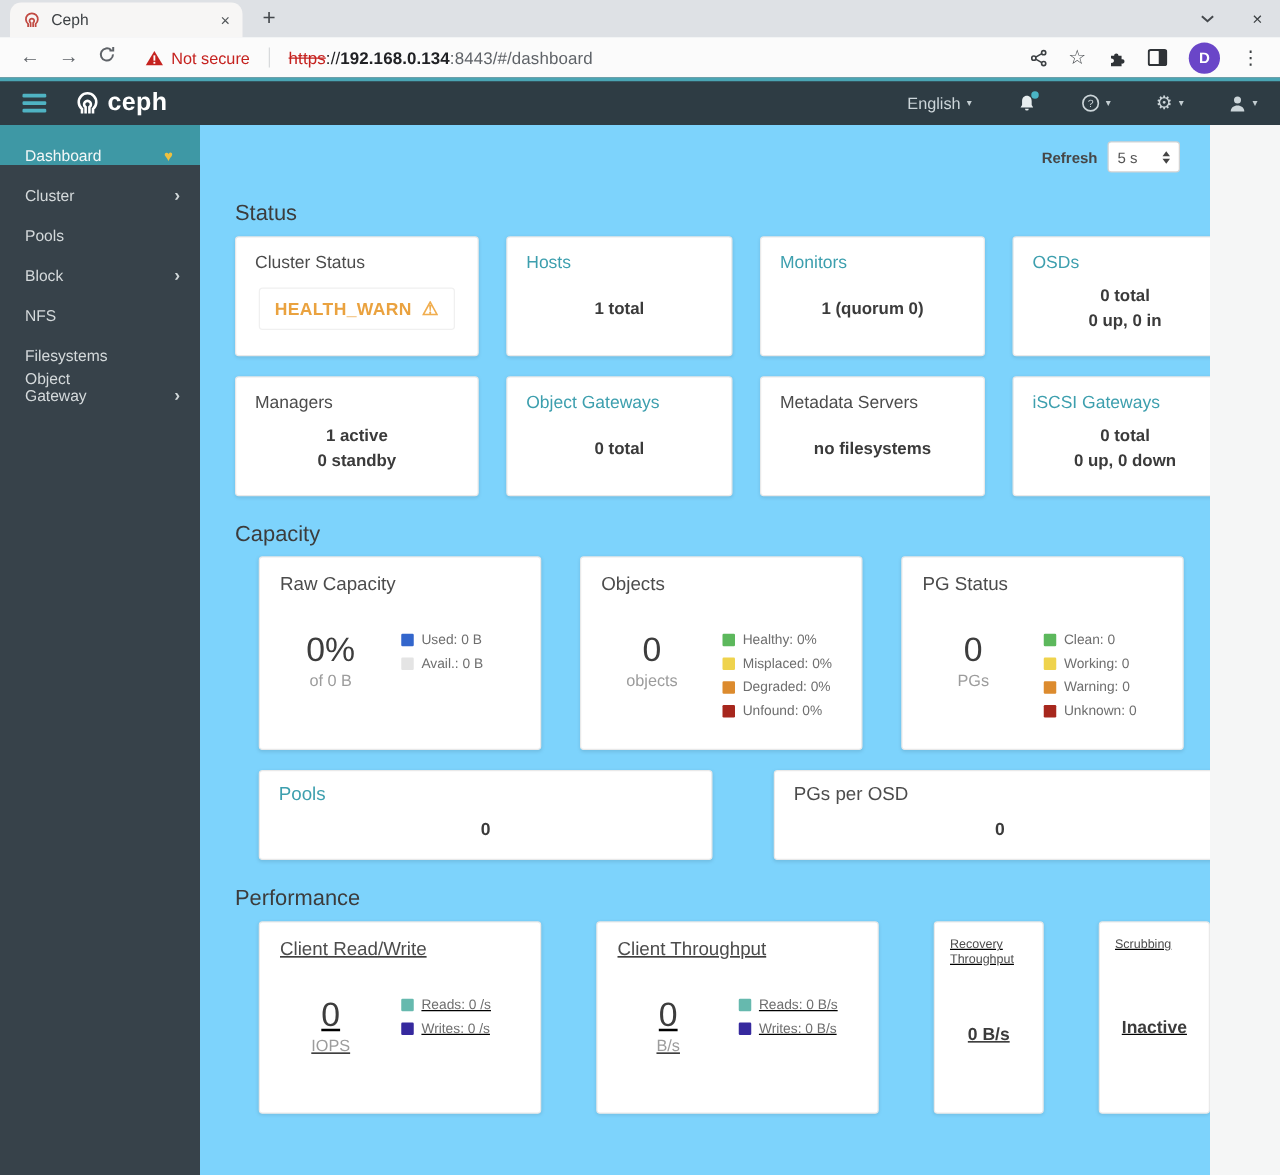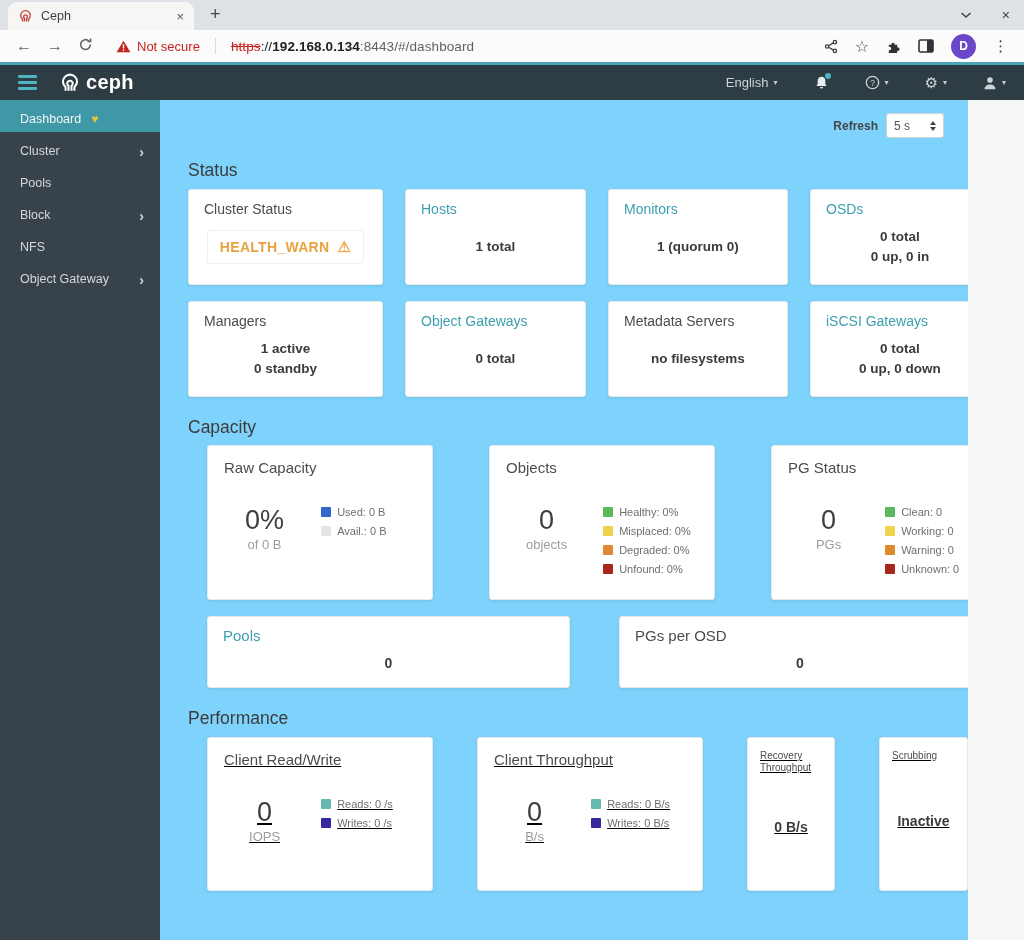--- a/index.html
+++ b/index.html
@@ -43,21 +43,21 @@
   .brand { color:#fff; font-size:20px; font-weight:600; letter-spacing:0.3px; }
   .nav-right { margin-left:auto; display:flex; align-items:center; gap:36px; color:#ccd5d9; font-size:13px; }
   .nav-item { display:flex; align-items:center; gap:5px; cursor:pointer; }
   .caret { font-size:8px; opacity:0.95; }
   .bell { position:relative; }
   .bell-dot { position:absolute; right:-2px; top:-2px; width:6px; height:6px; border-radius:50%; background:#4bb5c6; }
   .gear-glyph { font-size:15px; line-height:1; }
 
   
   .sidebar { position:absolute; left:0; top:100px; width:160px; bottom:0; background:#37424a; }
-  .side-item { height:32px; display:flex; align-items:flex-start; padding:12px 16px 0 20px; font-size:12.5px; color:#d4d9db; cursor:pointer; }
+  .side-item { height:32px; display:flex; align-items:flex-end; padding:12px 16px 0 20px; font-size:12.5px; color:#d4d9db; cursor:pointer;gap:40px; }
   .side-item.active { background:#3e98a5; color:#f3f7f7; }
   .heart { color:#eec13f; margin-left:10px; font-size:12px; }
   .chev { margin-left:auto; font-weight:700; font-size:14px; color:#cfd6d8; }
 
   
   .content { position:absolute; left:160px; top:100px; right:0; bottom:0; background:#7dd3fc; overflow:hidden; }
   .refresh-row { position:absolute; top:13px; right:24px; display:flex; align-items:center; }
   .refresh-label { font-size:12px; font-weight:700; color:#464646; margin-right:8px; }
   .refresh-select { width:58px; height:25px; background:#fff; border:1px solid #d3d3d3; border-radius:3px; display:flex; align-items:center; justify-content:space-between; padding:0 7px; font-size:12px; color:#555; cursor:pointer; }
   .spin { display:flex; flex-direction:column; gap:2px; }
@@ -72,21 +72,21 @@
   .card { background:#fff; border:1px solid #e9e9e9; border-radius:3px; box-shadow:0 1px 3px rgba(0,0,0,0.10); display:flex; flex-direction:column; }
 
   .status-grid { margin:8px 0 0 28px; display:grid; grid-template-columns:195px 181px 180px 180px; column-gap:22px; row-gap:16px; }
   .s-card { height:96px; }
   .s-title { padding:11px 15px 0; font-size:14px; color:#4c4c4c; }
   .link { color:#3d9fae !important; cursor:pointer; }
   .s-body { flex:1; display:flex; flex-direction:column; align-items:center; justify-content:center; gap:5px; padding-bottom:8px; font-weight:700; font-size:13.5px; color:#3b3b3b; }
   .health-badge { border:1px solid #f0f0f0; border-radius:3px; padding:7px 12px; font-weight:700; font-size:14px; color:#eaa23f; display:flex; gap:8px; align-items:center; letter-spacing:0.3px; }
   .warn-glyph { color:#f0ad4e; font-size:15px; }
 
-  .capacity-grid { margin:7px 0 0 47px; display:grid; grid-template-columns:226px 226px 226px; column-gap:56px; }
+  .capacity-grid { margin:7px 0 0 47px; display:grid; grid-template-columns:226px 226px 226px; column-gap:31px; }
   .c-card { height:155px; }
   .c-title { padding:13px 16px 0; font-size:15px; color:#4c4c4c; }
   .c-body { flex:1; display:flex; padding:0 8px 8px 0; }
   .c-center { flex:1.1; display:flex; flex-direction:column; align-items:center; justify-content:center; margin-top:-10px; }
   .c-value { font-size:27px; color:#3d3d3d; }
   .c-sub { font-size:13px; color:#9c9c9c; margin-top:1px; }
   .c-legend { flex:1; display:flex; flex-direction:column; gap:7px; padding-top:30px; font-size:11px; color:#6e6e6e; }
   .lg { display:flex; align-items:center; gap:6px; }
   .sw { width:10px; height:10px; border-radius:1px; flex:none; background:#ccc; }
 
@@ -231,20 +231,23 @@
       <span>Pools</span>
     </div>
     <div class="side-item">
       <span>Block</span>
       <span class="chev">›</span>
     </div>
     <div class="side-item">
       <span>NFS</span>
     </div>
     <div class="side-item">
+      <span>Filesystems</span>
+    </div>
+    <div class="side-item">
       <span>Object Gateway</span>
       <span class="chev">›</span>
     </div>
   </div>
 
   <div class="content">
 
     <div class="refresh-row">
       <span class="refresh-label">Refresh</span>
       <span class="refresh-select">

